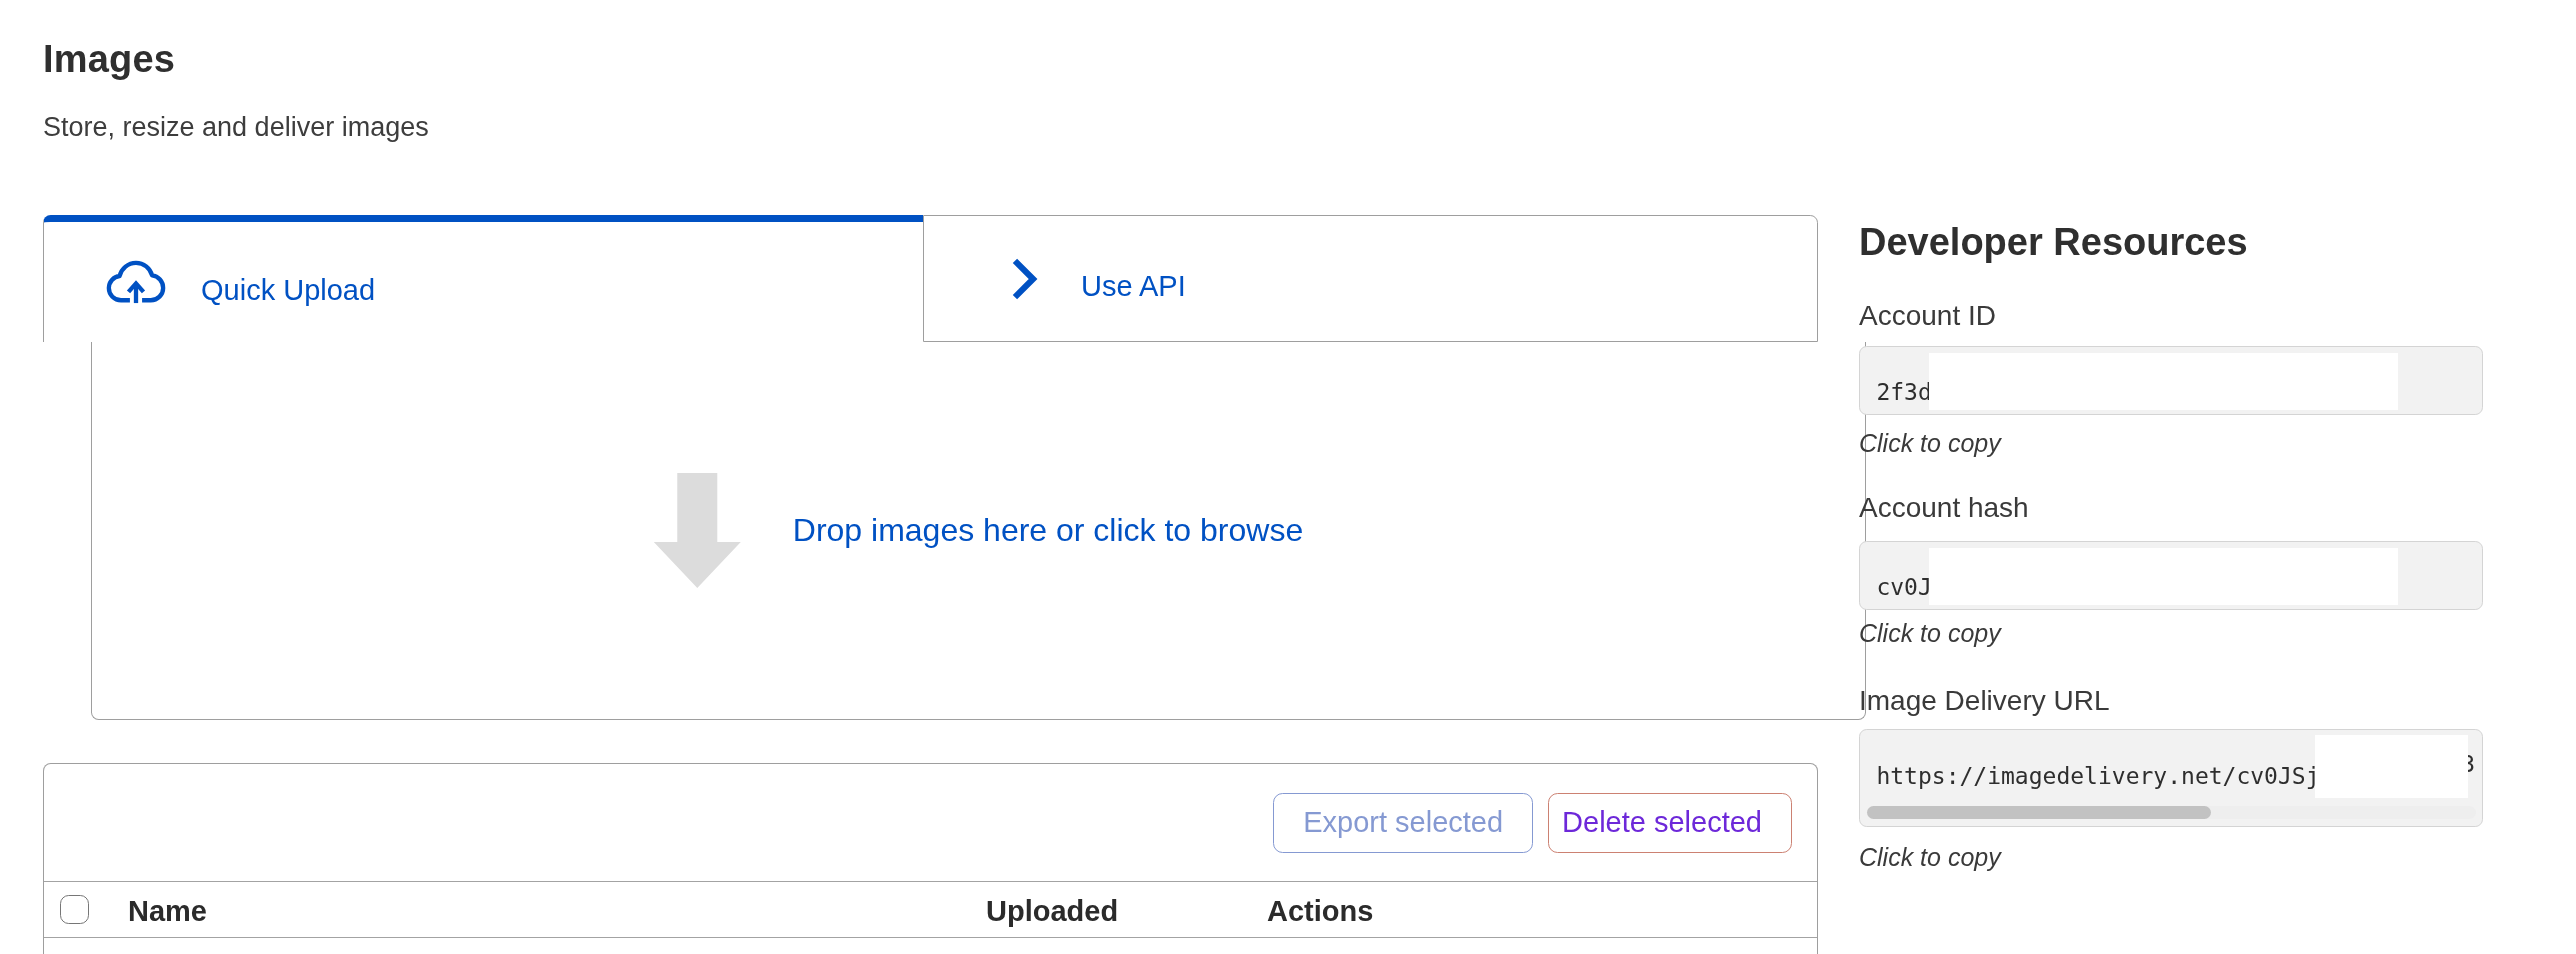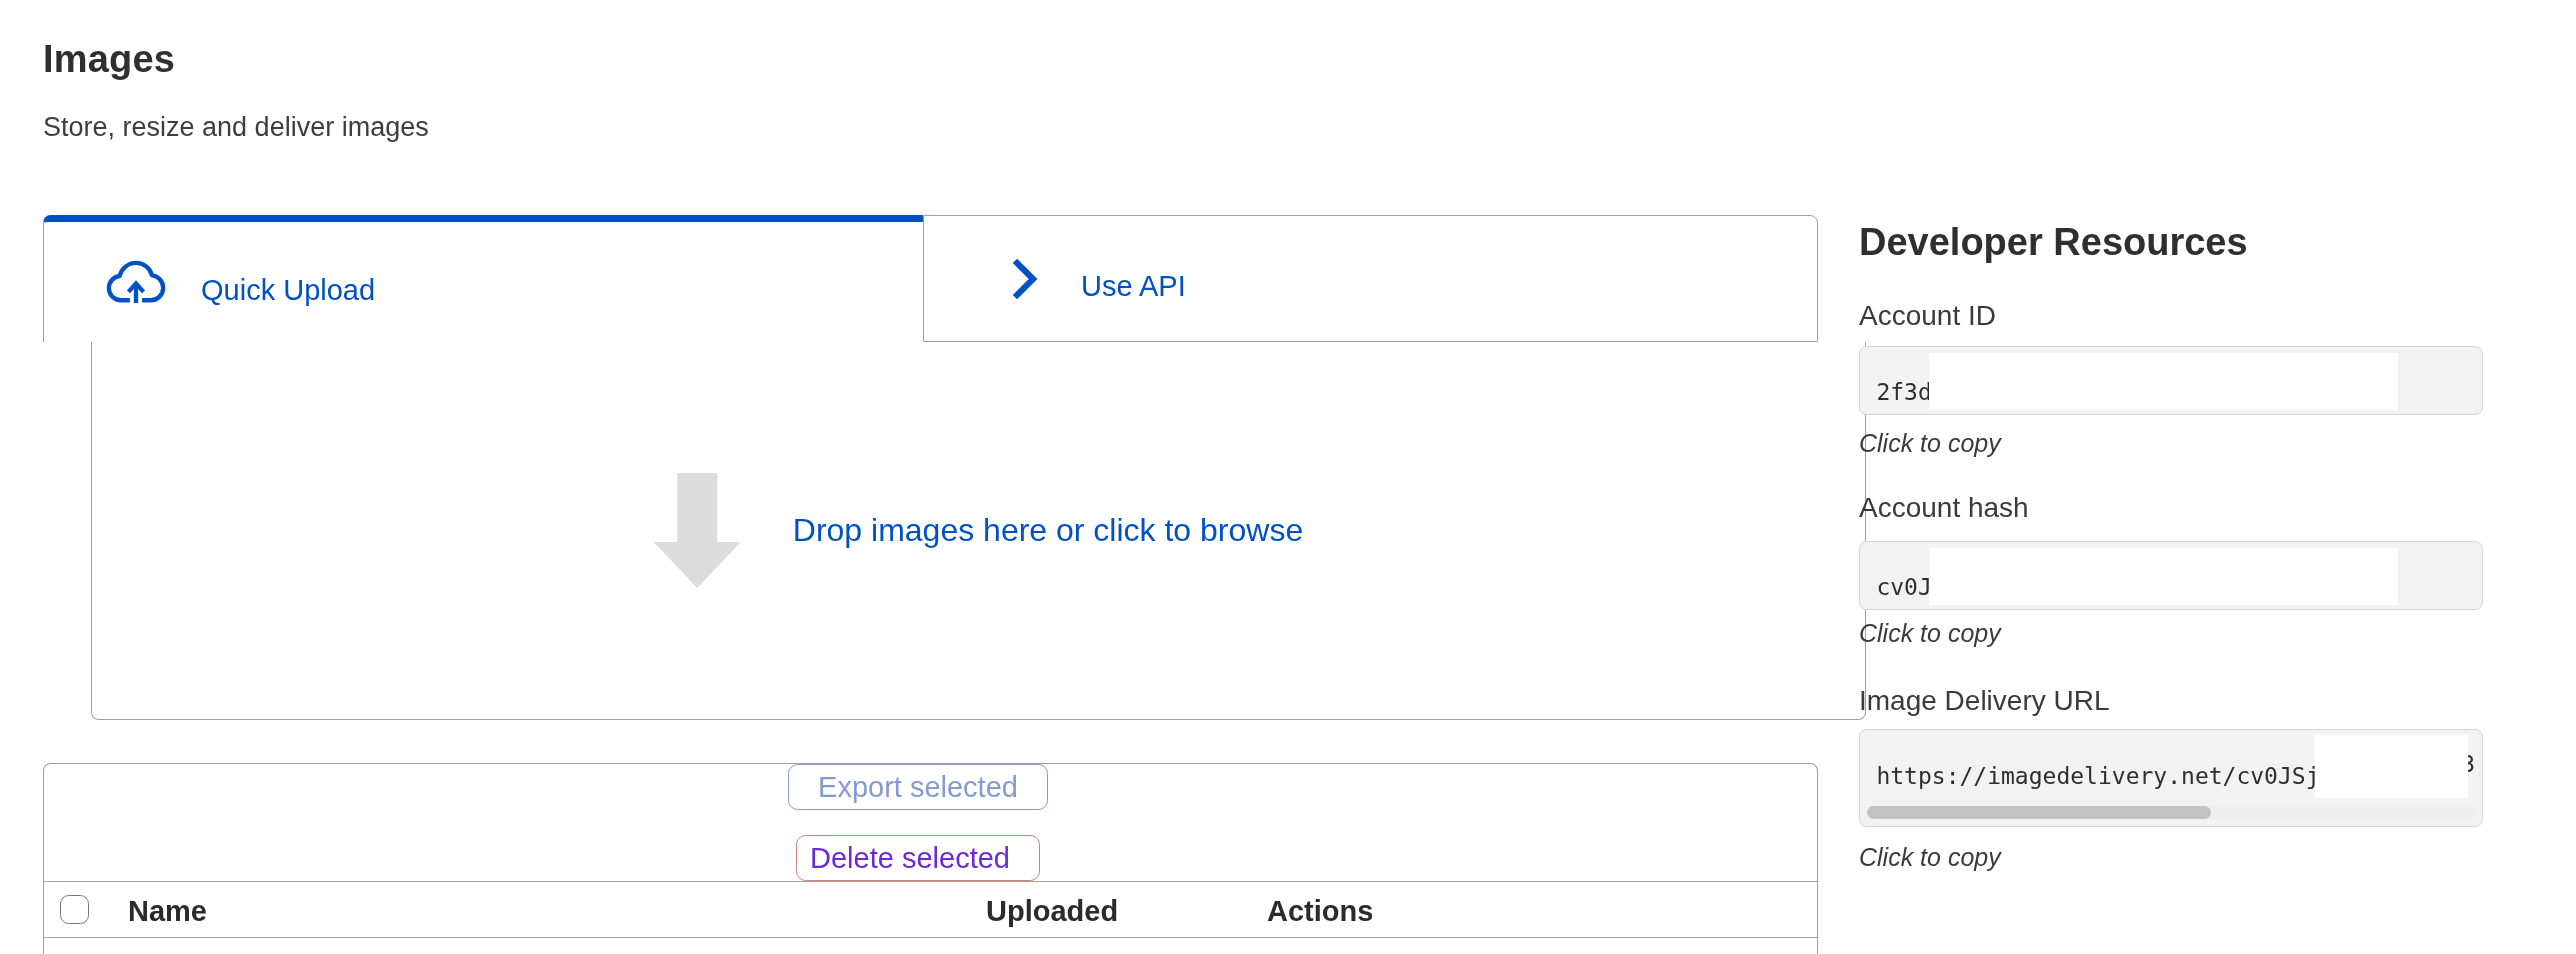--- a/index.html
+++ b/index.html
@@ -27,21 +27,21 @@
     border-bottom: 1px solid #9e9e9e; border-radius: 0 0 7.7px 7.7px;
     display: flex; align-items: center; justify-content: center; gap: 52px; cursor: pointer; margin-left: 48px; }
   .drop-arrow { width: 87px; height: 115px; background: #dcdcdc;
     clip-path: polygon(27% 0, 73% 0, 73% 60%, 100% 60%, 50% 100%, 0 60%, 27% 60%); }
   .drop-label { font-size: 32px; color: #0051c3; }
 
   
   .table-card { position: absolute; left: 43px; top: 763px; width: 1775px; height: 191px;
     border: 1px solid #9e9e9e; border-bottom: none; border-radius: 7.7px 7.7px 0 0; background: #fff; }
   .toolbar { position: absolute; left: 0; top: 0; width: 100%; height: 117px;
-    display: flex; align-items: center; justify-content: flex-end; gap: 25px; padding-right: 25px; flex-direction: column; }
+    display: flex; align-items: center; justify-content: flex-end; gap: 15px; padding-right: 25px; }
   .btn { height: 60px; padding: 0 29px; border-radius: 9.6px; background: #fff;
     font-size: 29px; font-family: "Liberation Sans", sans-serif; cursor: pointer; }
   .btn-export { border: 1.9px solid #8599d2; color: #8599d2; }
   .btn-delete { border: 1.9px solid #cc8172; color: #6d28d9; padding-left: 13px; }
   .table-divider-top { position: absolute; left: 0; top: 117px; width: 100%; height: 0;
     border-top: 1px solid #a3a3a3; }
   .table-header { position: absolute; left: 0; top: 118px; width: 100%; height: 55px; }
   .checkbox { position: absolute; left: 16.4px; top: 12.5px; width: 29px; height: 29px;
     border: 1.9px solid #767676; border-radius: 8.7px; background: #fff; cursor: pointer; }
   .th { position: absolute; top: 12.5px; font-size: 29px; font-weight: 700; color: #2b2b2b; }

